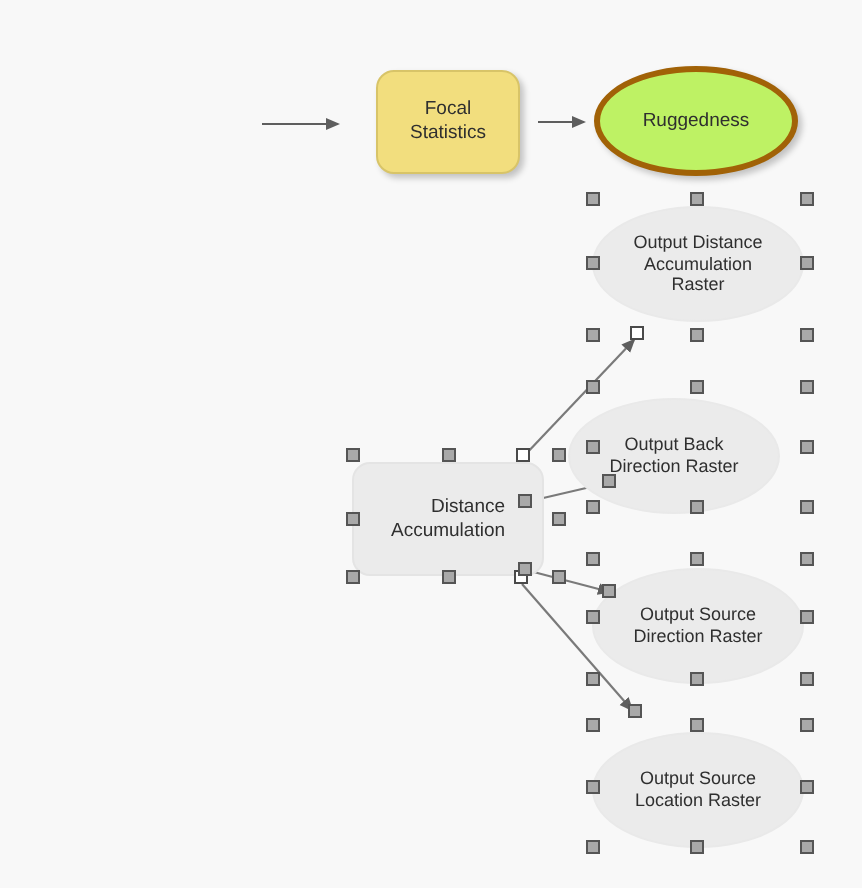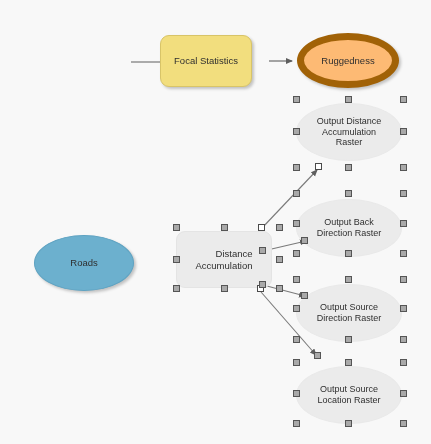--- a/index.html
+++ b/index.html
@@ -34,22 +34,22 @@
   .ellipse {
     border-radius: 50%;
   }
   .node-data {
     background: #6cb0ce;
     border: 1px solid #5fa3c2;
     font-size: 9.5px;
     box-shadow: 2px 2px 3px rgba(0,0,0,0.22);
   }
   .node-derived {
-    background: #fdba74;
-    border: 7px solid #a16207;
+    background: #bef264;
+    border: 3px solid #a16207;
     font-size: 9.5px;
     box-shadow: 2px 2px 3px rgba(0,0,0,0.22);
     justify-content: center;
   }
   .node-tool {
     background: #f2de7e;
     border: 1px solid #d8c468;
     border-radius: 9px;
     font-size: 9.5px;
     box-shadow: 2px 2px 3px rgba(0,0,0,0.22);
@@ -122,31 +122,28 @@
     <g>
       <line x1="263" y1="285" x2="305" y2="296" stroke="#7a7a7a" stroke-width="1.1" marker-end="url(#arrowhead)"></line>
     </g>
 
     <g>
       <line x1="261" y1="292" x2="316" y2="355" stroke="#7a7a7a" stroke-width="1.1" marker-end="url(#arrowhead)"></line>
     </g>
   </svg>
 
 
-  <div class="node node-tool" style="left:160px; top:35px; width:92px; height:52px;">
+  <div class="node node-tool" style="left:188px; top:35px; width:72px; height:52px;">
     <span class="node-label">Focal Statistics</span>
   </div>
 
   <div class="node ellipse node-derived" style="left:297px; top:33px; width:102px; height:55px;">
     <span class="node-label">Ruggedness</span>
   </div>
 
-  <div class="node ellipse node-data" style="left:34px; top:235px; width:100px; height:56px;">
-    <span class="node-label">Roads</span>
-  </div>
 
   <div class="node node-tool-idle" style="left:176px; top:231px; width:96px; height:57px;text-align:right;">
     <span class="node-label">Distance
 Accumulation</span>
   </div>
   <div class="handle" style="left:173px; top:224px;"></div>
   <div class="handle" style="left:221px; top:224px;"></div>
   <div class="handle open" style="left:258px; top:224px;"></div>
   <div class="handle" style="left:173px; top:256px;"></div>
   <div class="handle" style="left:259px; top:247px;"></div>
@@ -166,21 +163,21 @@
   <div class="handle" style="left:293px; top:96px;"></div>
   <div class="handle" style="left:345px; top:96px;"></div>
   <div class="handle" style="left:400px; top:96px;"></div>
   <div class="handle" style="left:293px; top:128px;"></div>
   <div class="handle" style="left:400px; top:128px;"></div>
   <div class="handle" style="left:293px; top:164px;"></div>
   <div class="handle" style="left:345px; top:164px;"></div>
   <div class="handle" style="left:400px; top:164px;"></div>
   <div class="handle open" style="left:315px; top:163px;"></div>
 
-  <div class="node ellipse node-out-idle" style="left:296px; top:199px; width:106px; height:58px;align-items:center;">
+  <div class="node ellipse node-out-idle" style="left:284px; top:199px; width:106px; height:58px;align-items:center;">
     <span class="node-label">Output Back
 Direction Raster</span>
   </div>
   <div class="handle" style="left:293px; top:190px;"></div>
   <div class="handle" style="left:345px; top:190px;"></div>
   <div class="handle" style="left:400px; top:190px;"></div>
   <div class="handle" style="left:293px; top:220px;"></div>
   <div class="handle" style="left:400px; top:220px;"></div>
   <div class="handle" style="left:293px; top:250px;"></div>
   <div class="handle" style="left:345px; top:250px;"></div>

